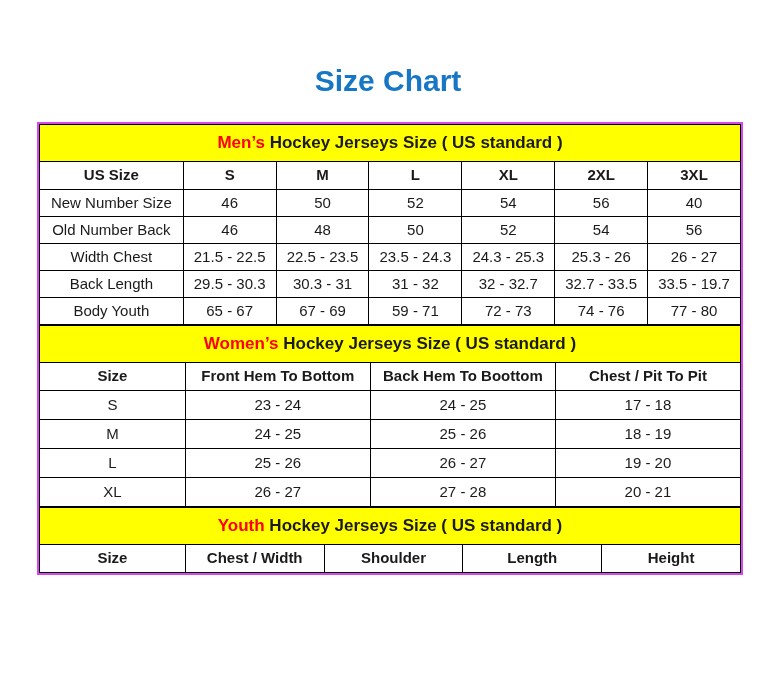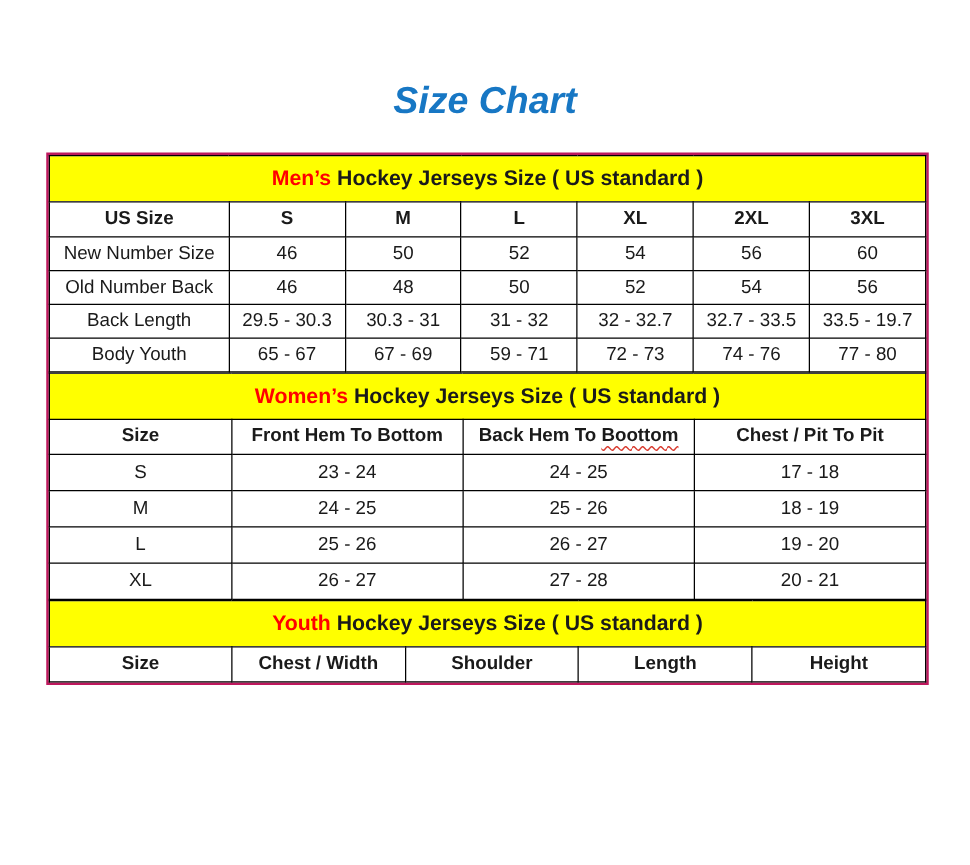--- a/index.html
+++ b/index.html
@@ -4,46 +4,45 @@
 <style>
   html,body{margin:0;padding:0;}
   body{
     width:776px;height:692px;background:#ffffff;
     font-family:"Liberation Sans", sans-serif;color:#1a1a1a;
     -webkit-font-smoothing:antialiased;
   }
   .page-title{
     margin:0;padding-top:64px;height:40px;
     text-align:center;font-size:30px;font-weight:bold;
-    color:#1777C4;letter-spacing:0px;font-style:italic;
+    color:#1777C4;letter-spacing:0px;
   }
   .chart-wrap{
     width:702px;margin:18px 0 10px 37px;
-    border:2px solid #be185d;
+    border:2px solid #d946ef;
   }
   table.sz{
     width:100%;border-collapse:collapse;table-layout:fixed;
   }
   table.sz th, table.sz td{
     border:1.5px solid #000;
     padding:0 2px;text-align:center;vertical-align:middle;
     font-size:15px;line-height:1.1;
     overflow:hidden;white-space:nowrap;
   }
   tr.band th{
     background:#FFFF00;height:36px;font-size:17px;font-weight:bold;
   }
   tr.band .accent{color:#FF0000;}
   tr.hdr th{height:27px;font-weight:bold;}
   table.mens td{height:26px;font-weight:normal;}
   table.womens td, table.youth td{height:28px;font-weight:normal;}
   td.lbl{font-weight:normal;}
   td.lblb{font-weight:bold;}
   .squiggle{
-    text-decoration:underline;
     text-decoration-style:wavy;
     text-decoration-color:#D83A2E;
     text-decoration-thickness:1px;
     text-underline-offset:3px;
   }
   
   col.m-lab{width:20.5%;} col.m-col{width:13.25%;}
   col.w-lab{width:20.8%;} col.w-col{width:26.4%;}
   col.y-lab{width:20.8%;} col.y-col{width:19.8%;}
 </style>
@@ -77,30 +76,39 @@
         <th>2XL</th>
         <th>3XL</th>
       </tr>
       <tr>
         <td class="lbl">New Number Size</td>
         <td>46</td>
         <td>50</td>
         <td>52</td>
         <td>54</td>
         <td>56</td>
-        <td>60</td>
+        <td>40</td>
       </tr>
       <tr>
         <td class="lbl">Old Number Back</td>
         <td>46</td>
         <td>48</td>
         <td>50</td>
         <td>52</td>
         <td>54</td>
         <td>56</td>
+      </tr>
+      <tr>
+        <td class="lbl">Width Chest</td>
+        <td>21.5 - 22.5</td>
+        <td>22.5 - 23.5</td>
+        <td>23.5 - 24.3</td>
+        <td>24.3 - 25.3</td>
+        <td>25.3 - 26</td>
+        <td>26 - 27</td>
       </tr>
       <tr>
         <td class="lbl">Back Length</td>
         <td>29.5 - 30.3</td>
         <td>30.3 - 31</td>
         <td>31 - 32</td>
         <td>32 - 32.7</td>
         <td>32.7 - 33.5</td>
         <td>33.5 - 19.7</td>
       </tr>

